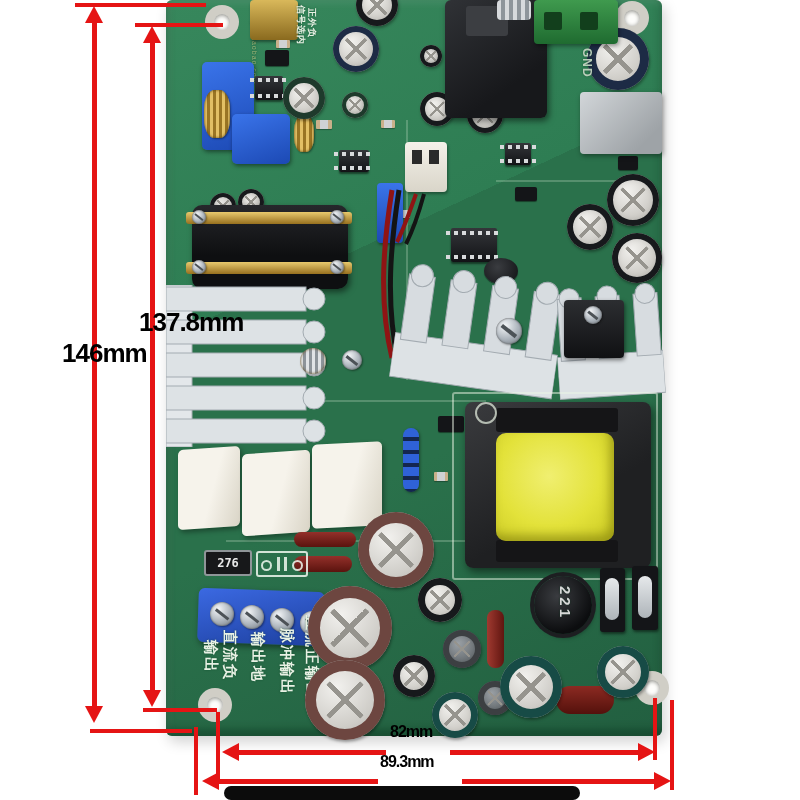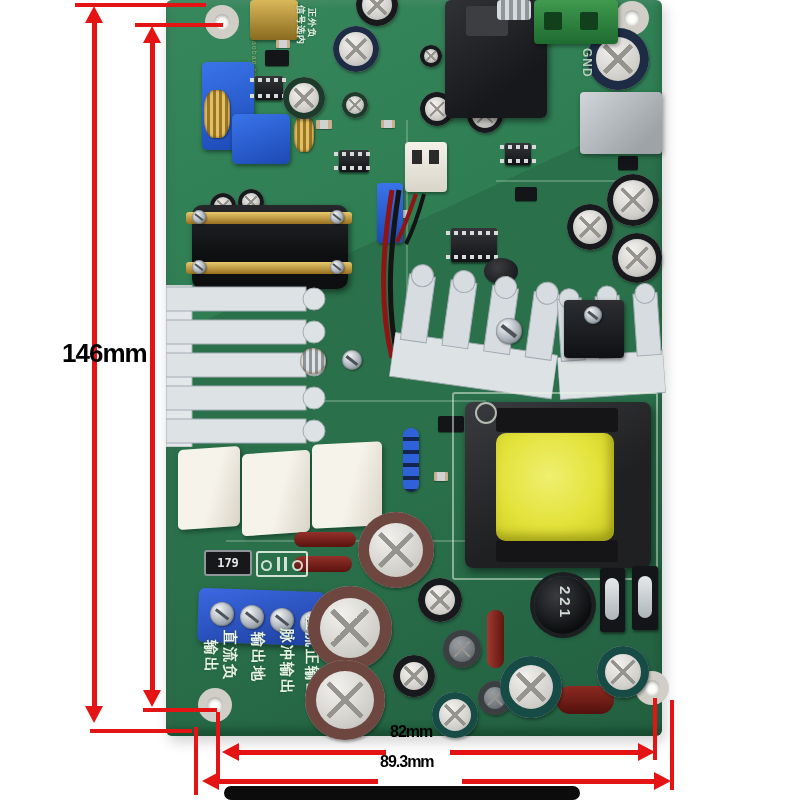--- a/index.html
+++ b/index.html
@@ -201,21 +201,21 @@
     <div class="abs" style="left:12px;top:448px;width:62px;height:80px;background:linear-gradient(105deg,#f6f3eb 55%,#d9d4c6);border-radius:5px;box-shadow:2px 3px 5px rgba(0,0,0,.35);transform:skewY(-4deg);"></div>
     <div class="abs" style="left:76px;top:452px;width:68px;height:82px;background:linear-gradient(105deg,#f6f3eb 55%,#d9d4c6);border-radius:5px;box-shadow:2px 3px 5px rgba(0,0,0,.35);transform:skewY(-4deg);"></div>
     <div class="abs" style="left:146px;top:443px;width:70px;height:84px;background:linear-gradient(105deg,#f6f3eb 55%,#d9d4c6);border-radius:5px;box-shadow:2px 3px 5px rgba(0,0,0,.35);transform:skewY(-3deg);"></div>
 
     <div class="abs" style="left:128px;top:532px;width:62px;height:15px;border-radius:8px;background:linear-gradient(#94302a,#5a130e);"></div>
     <div class="abs" style="left:128px;top:556px;width:58px;height:16px;border-radius:8px;background:linear-gradient(#94302a,#5a130e);"></div>
     <div class="abs" style="left:321px;top:610px;width:17px;height:58px;border-radius:8px;background:linear-gradient(90deg,#a03a30,#601510);"></div>
     <div class="abs" style="left:390px;top:686px;width:58px;height:28px;border-radius:14px;background:linear-gradient(#8c2a22,#54110c);"></div>
 
     <div class="abs" style="left:38px;top:550px;width:44px;height:22px;background:#17181a;border:2px solid #8f9598;border-radius:3px;display:flex;align-items:center;justify-content:center;">
-      <span style="color:#e9e9e9;font-size:12px;font-weight:bold;font-family:'DejaVu Sans Mono',monospace;">179</span>
+      <span style="color:#e9e9e9;font-size:12px;font-weight:bold;font-family:'DejaVu Sans Mono',monospace;">276</span>
     </div>
     <div class="abs" style="left:90px;top:551px;width:48px;height:22px;border:2px solid rgba(240,248,238,.85);border-radius:3px;">
       <div class="abs" style="left:3px;top:7px;width:7px;height:7px;border:2px solid rgba(240,248,238,.85);border-radius:50%;"></div>
       <div class="abs" style="right:3px;top:7px;width:7px;height:7px;border:2px solid rgba(240,248,238,.85);border-radius:50%;"></div>
       <div class="abs" style="left:19px;top:4px;width:3px;height:14px;background:rgba(240,248,238,.85);"></div>
       <div class="abs" style="left:26px;top:4px;width:3px;height:14px;background:rgba(240,248,238,.85);"></div>
     </div>
 
     <div class="abs" style="left:32px;top:590px;width:126px;height:54px;background:linear-gradient(165deg,#3b69e2,#1d3f9e);border-radius:6px;box-shadow:2px 3px 6px rgba(0,0,0,.45);transform:rotate(2deg);"></div>
     <div class="screw" style="left:44px;top:602px;width:24px;height:24px;"></div>
@@ -259,20 +259,21 @@
   <div class="abs red" style="left:92px;top:20px;width:5px;height:688px;"></div>
   <div class="ah down" style="left:85px;top:706px;"></div>
   <div class="abs red" style="left:90px;top:729px;width:102px;height:4px;"></div>
 
   <div class="ah up" style="left:143px;top:26px;"></div>
   <div class="abs red" style="left:150px;top:40px;width:5px;height:652px;"></div>
   <div class="ah down" style="left:143px;top:690px;"></div>
   <div class="abs red" style="left:143px;top:708px;width:74px;height:4px;"></div>
 
   <div class="dimlabel" style="left:62px;top:310px;margin-top:28px;">146mm</div>
+  <div class="dimlabel" style="left:139px;top:307px;">137.8mm</div>
 
   <div class="abs red" style="left:194px;top:727px;width:4px;height:68px;"></div>
   <div class="abs red" style="left:216px;top:712px;width:4px;height:68px;"></div>
   <div class="abs red" style="left:653px;top:698px;width:4px;height:62px;"></div>
   <div class="abs red" style="left:670px;top:700px;width:4px;height:90px;"></div>
 
   <div class="ah lt" style="left:222px;top:743px;"></div>
   <div class="abs red" style="left:238px;top:750px;width:148px;height:5px;"></div>
   <div class="abs red" style="left:450px;top:750px;width:192px;height:5px;"></div>
   <div class="ah rt" style="left:638px;top:743px;"></div>

